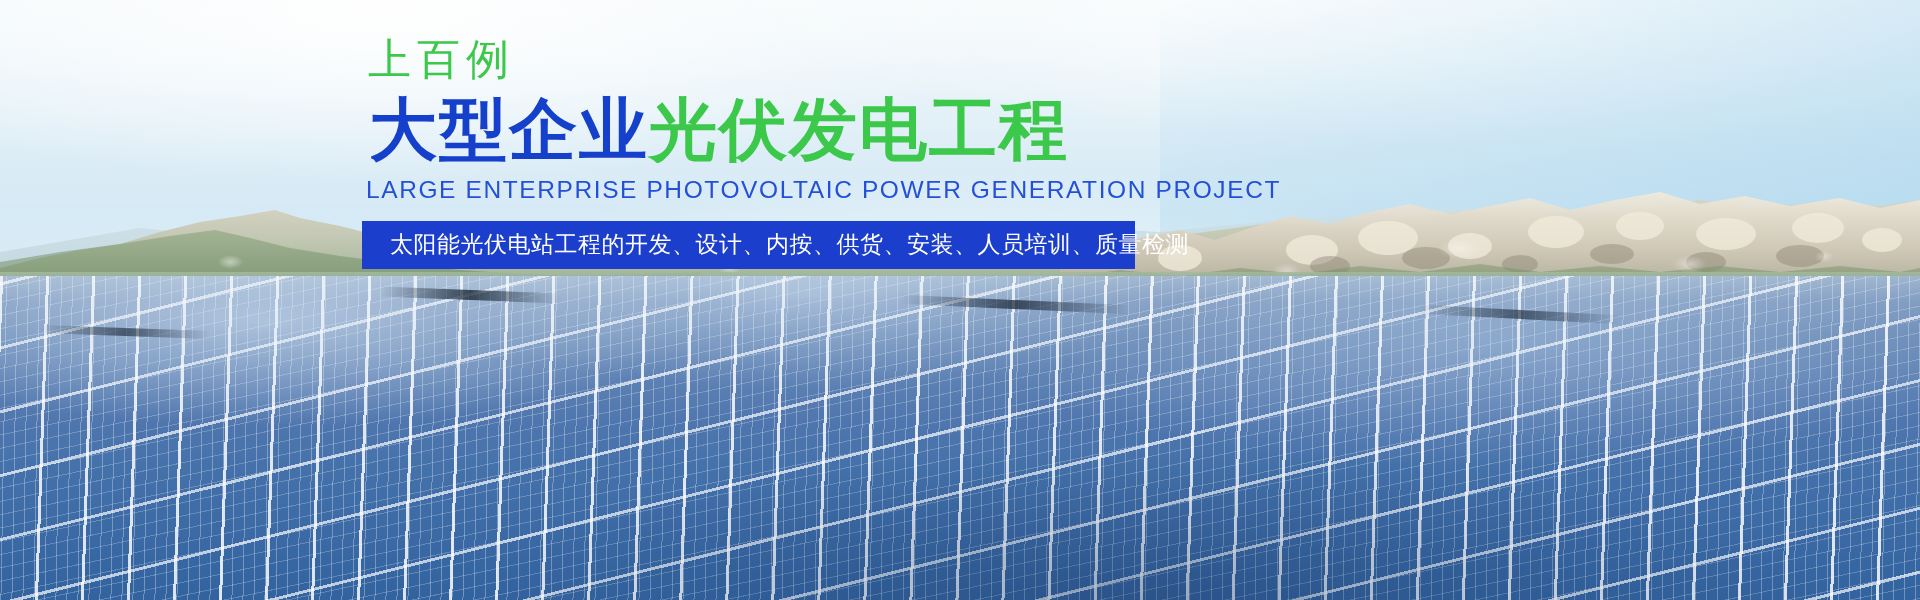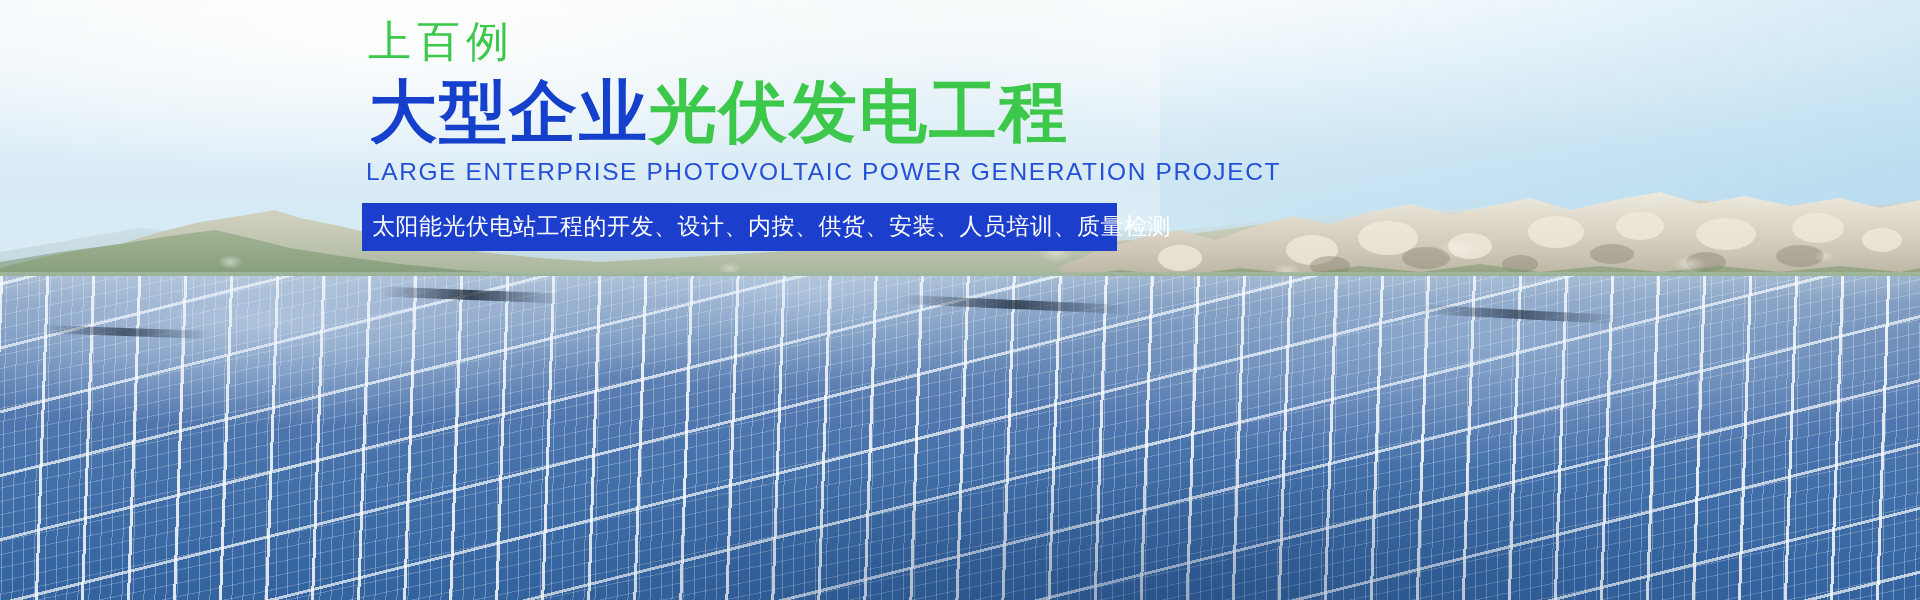--- a/index.html
+++ b/index.html
@@ -139,21 +139,21 @@
   }
   .panel-dark-4{
     position:absolute; left:40px; top:52px; width:170px; height:8px;
     background:linear-gradient(to right, rgba(18,30,44,0), rgba(18,30,44,.6), rgba(18,30,44,0));
     transform:rotate(2deg);
   }
 
   
   .text-block{
     position:absolute;
-    left:362px; top:20px;
+    left:362px; top:38px;
     width:760px;
     z-index:40;
   }
   .eyebrow{
     font-size:43px;
     line-height:1;
     color:#3cc84a;
     letter-spacing:6px;
     font-weight:400;
     margin:0 0 14px 6px;
@@ -180,21 +180,21 @@
     color:#2450d8;
     font-weight:500;
     white-space:nowrap;
     font-family:"Liberation Sans","DejaVu Sans",sans-serif;
   }
 
   .desc-box{
     margin-top:18px;
     background:#1b3fcc;
     display:inline-block;
-    padding:7px 10px 8px 10px;
+    padding:7px 10px 8px 28px;
     max-width:735px;
   }
   .desc-line{
     color:#ffffff;
     font-size:23px;
     line-height:1.42;
     letter-spacing:.5px;
     white-space:nowrap;
     font-family:"DejaVu Sans","Liberation Sans",sans-serif;
   }

